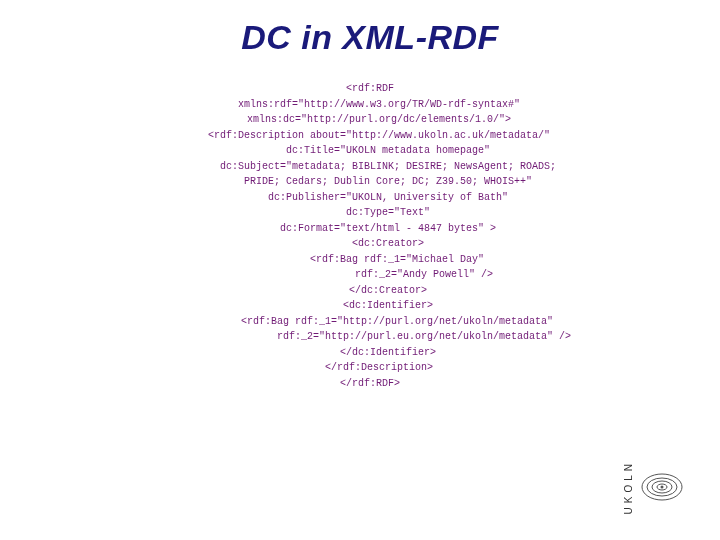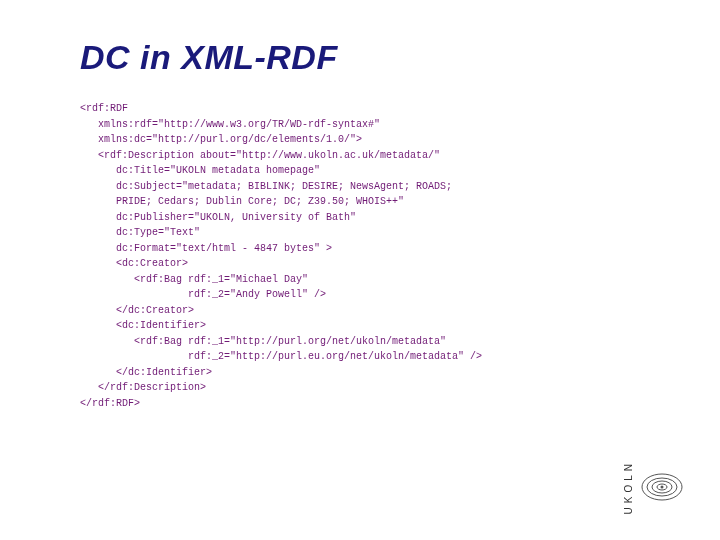--- a/index.html
+++ b/index.html
@@ -6,24 +6,25 @@
     margin: 0;
     padding: 0;
     width: 720px;
     height: 540px;
     background: #fff;
     font-family: Arial, Helvetica, sans-serif;
     position: relative;
     overflow: hidden;
   }
   .slide {
-    padding: 32px 60px 0 80px;
+    padding: 12px 60px 0 80px;
     box-sizing: border-box;
     width: 100%;
     height: 100%;
+    text-align: center;
   }
   .title {
     font-size: 34px;
     font-weight: bold;
     font-style: italic;
     color: #1a1a7a;
     margin: 6px 0 24px 0;
     letter-spacing: 0.5px;
   }
   .code {

